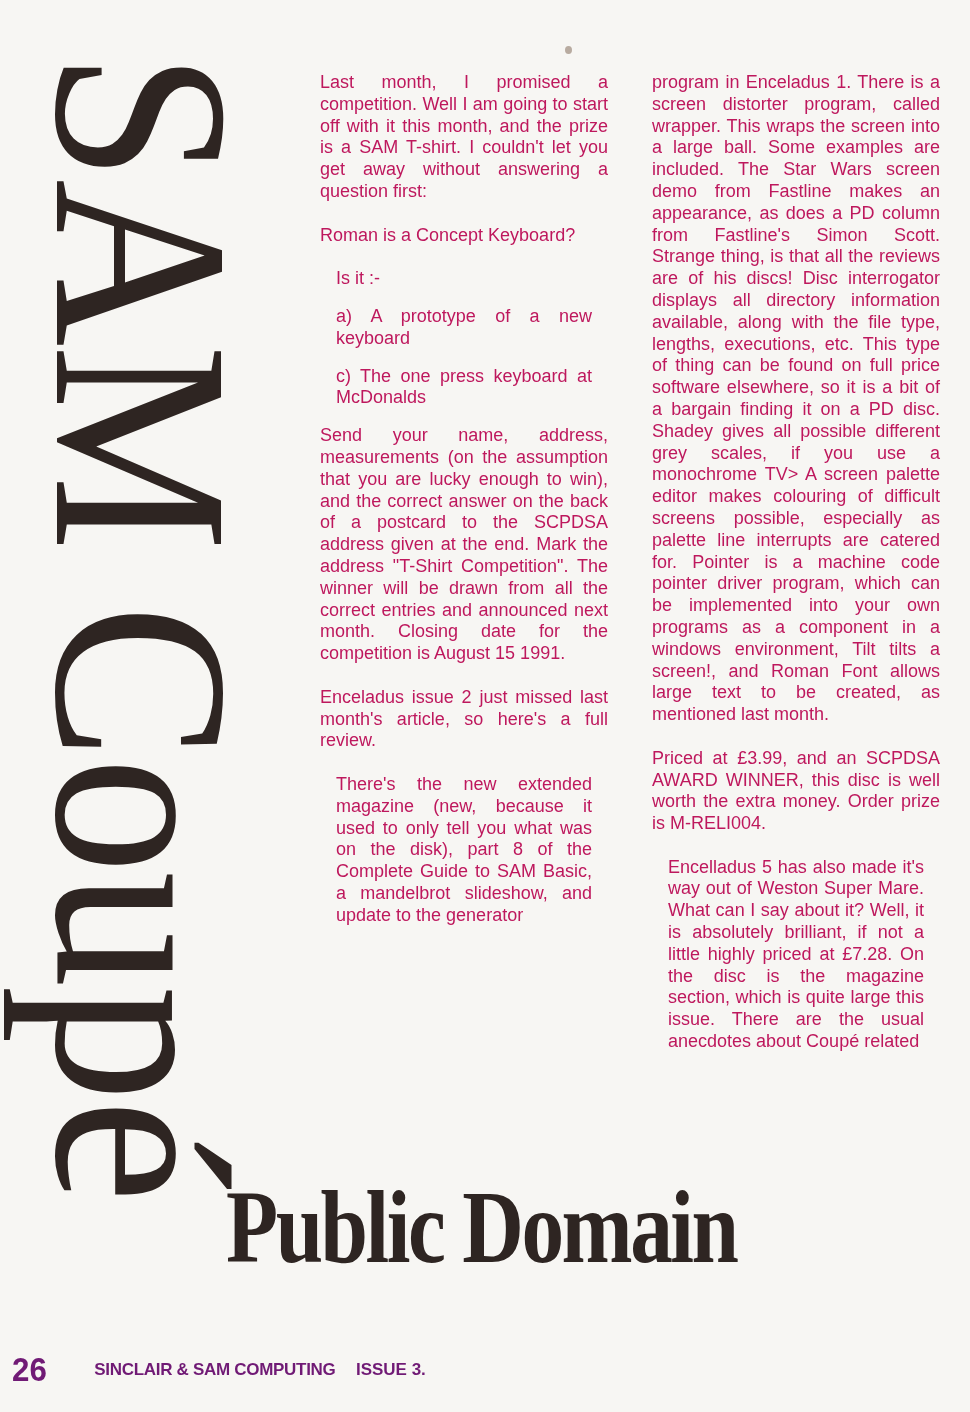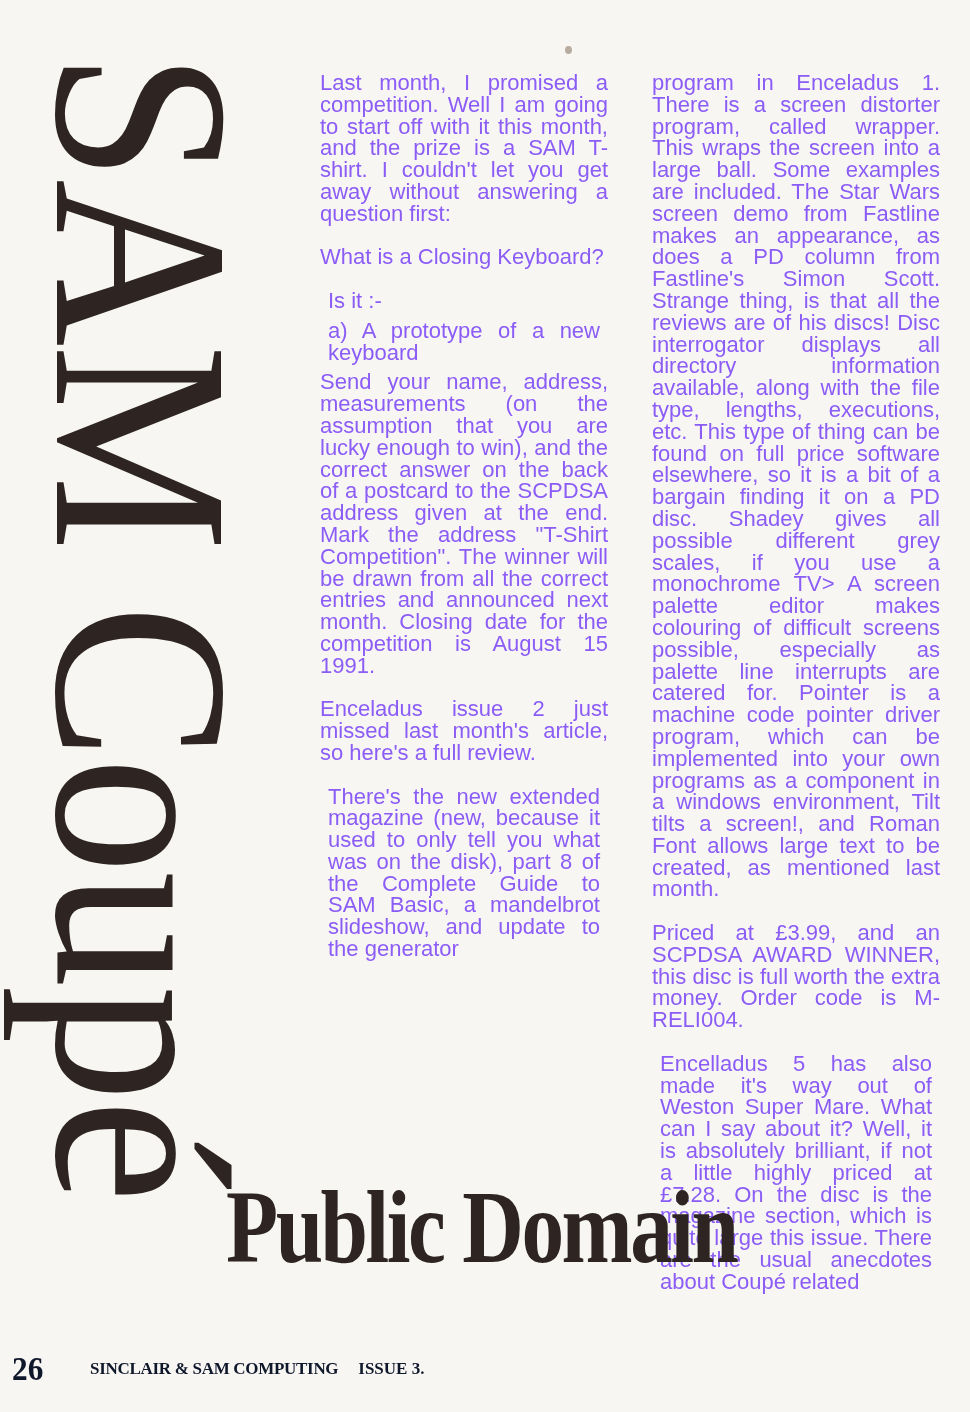--- a/index.html
+++ b/index.html
@@ -44,35 +44,35 @@
     transform: scaleX(0.82);
     transform-origin: 0 0;
   }
 
   
   .col {
     position: absolute;
     top: 72px;
     width: 288px;
     font-family: "Liberation Sans", "DejaVu Sans", sans-serif;
-    font-size: 22px;
+    font-size: 18px;
     line-height: 21.8px;
-    color: #8b5cf6;
+    color: #be185d;
     text-align: justify;
   }
   .col.left { left: 320px; }
   .col.right { left: 652px; }
   .col p { margin: 0 0 21.8px 0; }
-  .col p.tight { margin: 8px; }
+  .col p.tight { margin: 16px; }
 
   
   .footer {
     position: absolute; left: 12px; top: 1350px;
-    font-family: Liberation Serif, serif;
-    color: #0f172a;
+    font-family: Liberation Sans, sans-serif;
+    color: #701a75;
     white-space: nowrap;
   }
   .footer .pnum {
     display: inline-block; font-weight: bold; font-size: 34px; vertical-align: middle;
     transform: scaleX(0.92); transform-origin: 0 50%;
   }
   .footer .mag {
     display: inline-block; font-weight: bold; font-size: 17px; margin-left: 40px; vertical-align: middle;
     letter-spacing: -0.3px;
   }
@@ -90,31 +90,32 @@
 <div class="page">
 
   <div class="speck"></div>
 
   <div class="vertical-title">
     <div class="rot"><span>SAM Coupé</span></div>
   </div>
 
   <div class="col left">
     <p>Last month, I promised a competition. Well I am going to start off with it this month, and the prize is a SAM T-shirt. I couldn't let you get away without answering a question first:</p>
-    <p>What is a Closing Keyboard?</p>
+    <p>Roman is a Concept Keyboard?</p>
     <p class="tight">Is it :-</p>
     <p class="tight">a) A prototype of a new keyboard</p>
+    <p class="tight">c) The one press keyboard at McDonalds</p>
     <p>Send your name, address, measurements (on the assumption that you are lucky enough to win), and the correct answer on the back of a postcard to the SCPDSA address given at the end. Mark the address "T-Shirt Competition". The winner will be drawn from all the correct entries and announced next month. Closing date for the competition is August 15 1991.</p>
     <p>Enceladus issue 2 just missed last month's article, so here's a full review.</p>
     <p class="tight">There's the new extended magazine (new, because it used to only tell you what was on the disk), part 8 of the Complete Guide to SAM Basic, a mandelbrot slideshow, and update to the generator</p>
   </div>
 
   <div class="col right">
     <p>program in Enceladus 1. There is a screen distorter program, called wrapper. This wraps the screen into a large ball. Some examples are included. The Star Wars screen demo from Fastline makes an appearance, as does a PD column from Fastline's Simon Scott. Strange thing, is that all the reviews are of his discs! Disc interrogator displays all directory information available, along with the file type, lengths, executions, etc. This type of thing can be found on full price software elsewhere, so it is a bit of a bargain finding it on a PD disc. Shadey gives all possible different grey scales, if you use a monochrome TV&gt; A screen palette editor makes colouring of difficult screens possible, especially as palette line interrupts are catered for. Pointer is a machine code pointer driver program, which can be implemented into your own programs as a component in a windows environment, Tilt tilts a screen!, and Roman Font allows large text to be created, as mentioned last month.</p>
-    <p>Priced at £3.99, and an SCPDSA AWARD WINNER, this disc is full worth the extra money. Order code is M-RELI004.</p>
+    <p>Priced at £3.99, and an SCPDSA AWARD WINNER, this disc is well worth the extra money. Order prize is M-RELI004.</p>
     <p class="tight">Encelladus 5 has also made it's way out of Weston Super Mare. What can I say about it? Well, it is absolutely brilliant, if not a little highly priced at £7.28. On the disc is the magazine section, which is quite large this issue. There are the usual anecdotes about Coupé related</p>
   </div>
 
   <div class="h-title">Public Domain</div>
 
   <div class="footer">
     <span class="pnum">26</span>
     <span class="mag">SINCLAIR &amp; SAM COMPUTING</span>
     <span class="issue">ISSUE 3.</span>
   </div>

